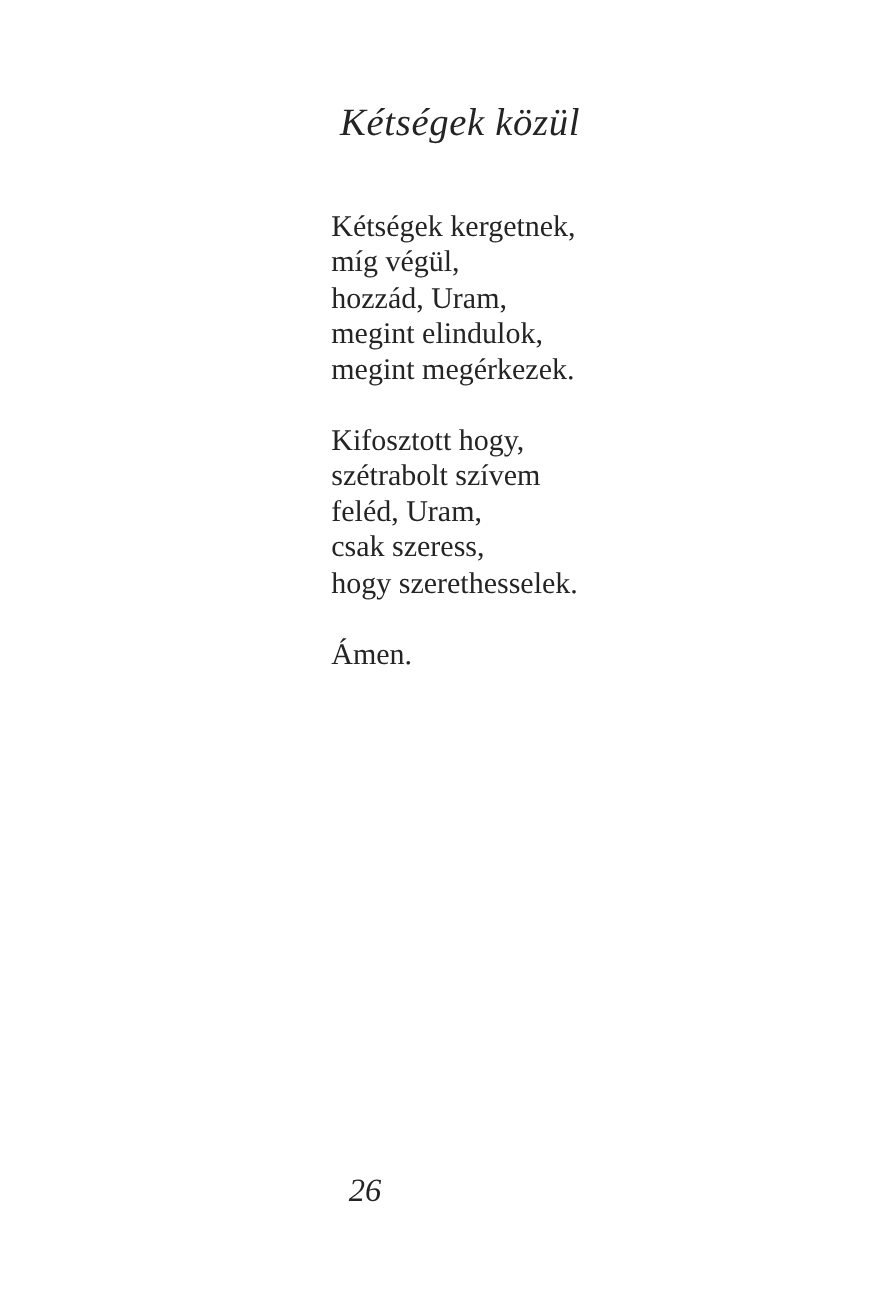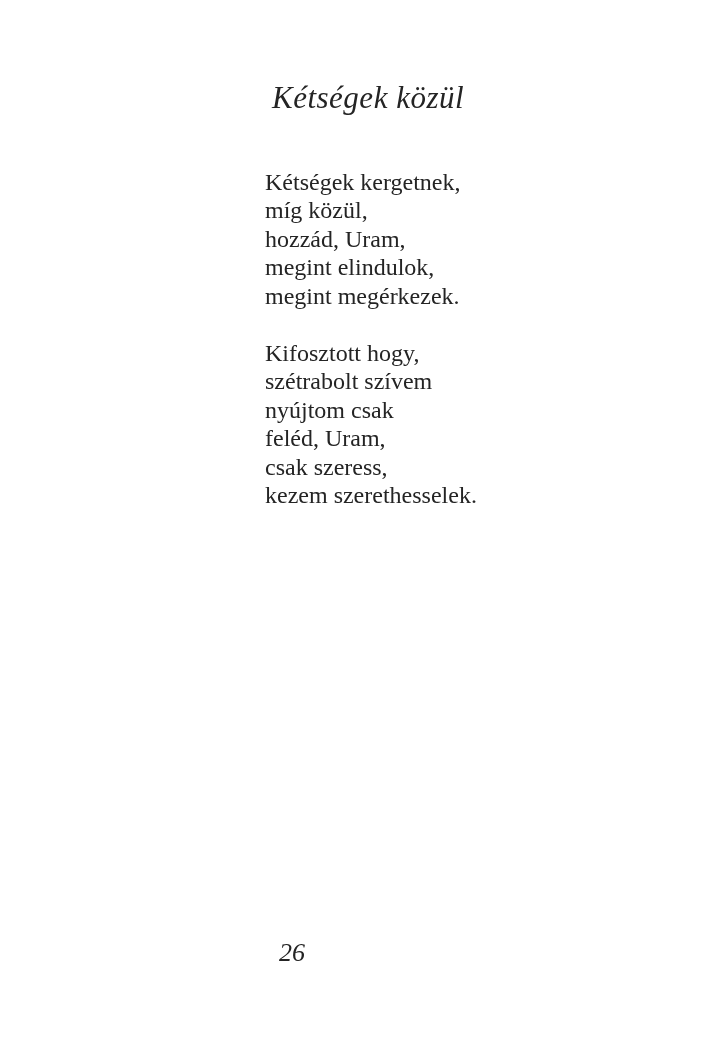--- a/index.html
+++ b/index.html
@@ -52,28 +52,30 @@
   }
 </style>
 </head>
 <body>
 
 <h1 class="poem-title">Kétségek közül</h1>
 
 <div class="poem-body">
   <div class="stanza">
     <div class="poem-line">Kétségek kergetnek,</div>
-    <div class="poem-line">míg közül,</div>
+    <div class="poem-line">míg végül,</div>
     <div class="poem-line">hozzád, Uram,</div>
     <div class="poem-line">megint elindulok,</div>
     <div class="poem-line">megint megérkezek.</div>
   </div>
   <div class="stanza">
     <div class="poem-line">Kifosztott hogy,</div>
     <div class="poem-line">szétrabolt szívem</div>
-    <div class="poem-line">nyújtom csak</div>
     <div class="poem-line">feléd, Uram,</div>
     <div class="poem-line">csak szeress,</div>
-    <div class="poem-line">kezem szerethesselek.</div>
+    <div class="poem-line">hogy szerethesselek.</div>
+  </div>
+  <div class="stanza">
+    <div class="poem-line">Ámen.</div>
   </div>
 </div>
 
 <div class="page-number">26</div>
 
 </body></html>

